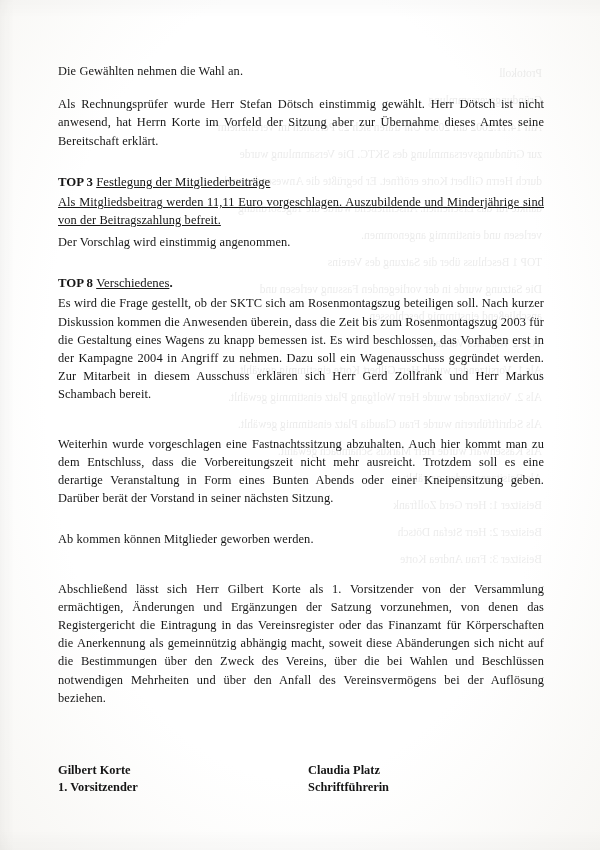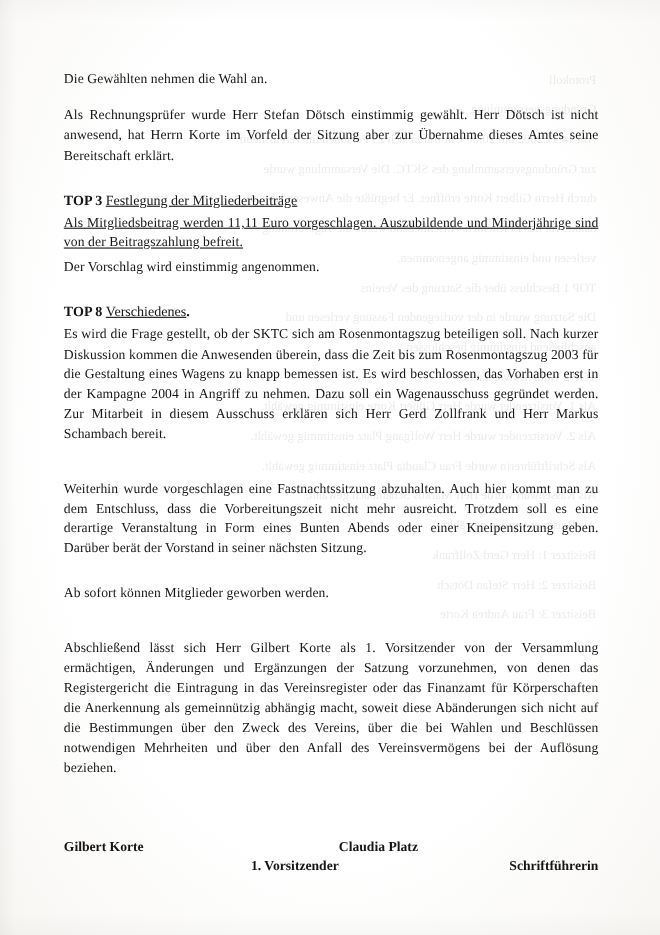--- a/index.html
+++ b/index.html
@@ -81,21 +81,21 @@
     left: 58px;
     top: 762px;
     width: 486px;
     display: flex;
     font-weight: bold;
   }
   .sig-block { font-size: 12.4px; line-height: 17px; }
   .sig-left { width: 250px; }
   .sig-right { width: 236px; }
   .sig-name { display: block; }
-  .sig-role { display: block; text-align: right; }
+  .sig-role { display: block; }
 </style>
 </head>
 <body>
 
 <div class="page">
 
   <div class="bleed-through">
     <div>Protokoll</div>
     <div>Gründungsversammlung</div>
     <div>Am 14.11.2002 um 20.00 Uhr trafen sich 25 Personen im Vereinsheim</div>
@@ -142,21 +142,21 @@
 
     <p class="para">Es wird die Frage gestellt, ob der SKTC sich am Rosenmontagszug beteiligen soll. Nach kurzer Diskussion kommen die Anwesenden überein, dass die Zeit bis zum Rosenmontagszug 2003 für die Gestaltung eines Wagens zu knapp bemessen ist. Es wird beschlossen, das Vorhaben erst in der Kampagne 2004 in Angriff zu nehmen. Dazu soll ein Wagenausschuss gegründet werden. Zur Mitarbeit in diesem Ausschuss erklären sich Herr Gerd Zollfrank und Herr Markus Schambach bereit.</p>
 
 
     <div class="gap-md"></div>
 
     <p class="para">Weiterhin wurde vorgeschlagen eine Fastnachtssitzung abzuhalten. Auch hier kommt man zu dem Entschluss, dass die Vorbereitungszeit nicht mehr ausreicht. Trotzdem soll es eine derartige Veranstaltung in Form eines Bunten Abends oder einer Kneipensitzung geben. Darüber berät der Vorstand in seiner nächsten Sitzung.</p>
 
     <div class="gap-sm"></div>
 
-    <p class="para">Ab sofort können Mitglieder geworben werden.</p>
+    <p class="para">Ab kommen können Mitglieder geworben werden.</p>
 
     <div class="gap-sm"></div>
 
 
     <div class="gap-sm"></div>
 
     <p class="para">Abschließend lässt sich Herr Gilbert Korte als 1. Vorsitzender von der Versammlung ermächtigen, Änderungen und Ergänzungen der Satzung vorzunehmen, von denen das Registergericht die Eintragung in das Vereinsregister oder das Finanzamt für Körperschaften die Anerkennung als gemeinnützig abhängig macht, soweit diese Abänderungen sich nicht auf die Bestimmungen über den Zweck des Vereins, über die bei Wahlen und Beschlüssen notwendigen Mehrheiten und über den Anfall des Vereinsvermögens bei der Auflösung beziehen.</p>
 
     <div class="gap-sm"></div>
 

